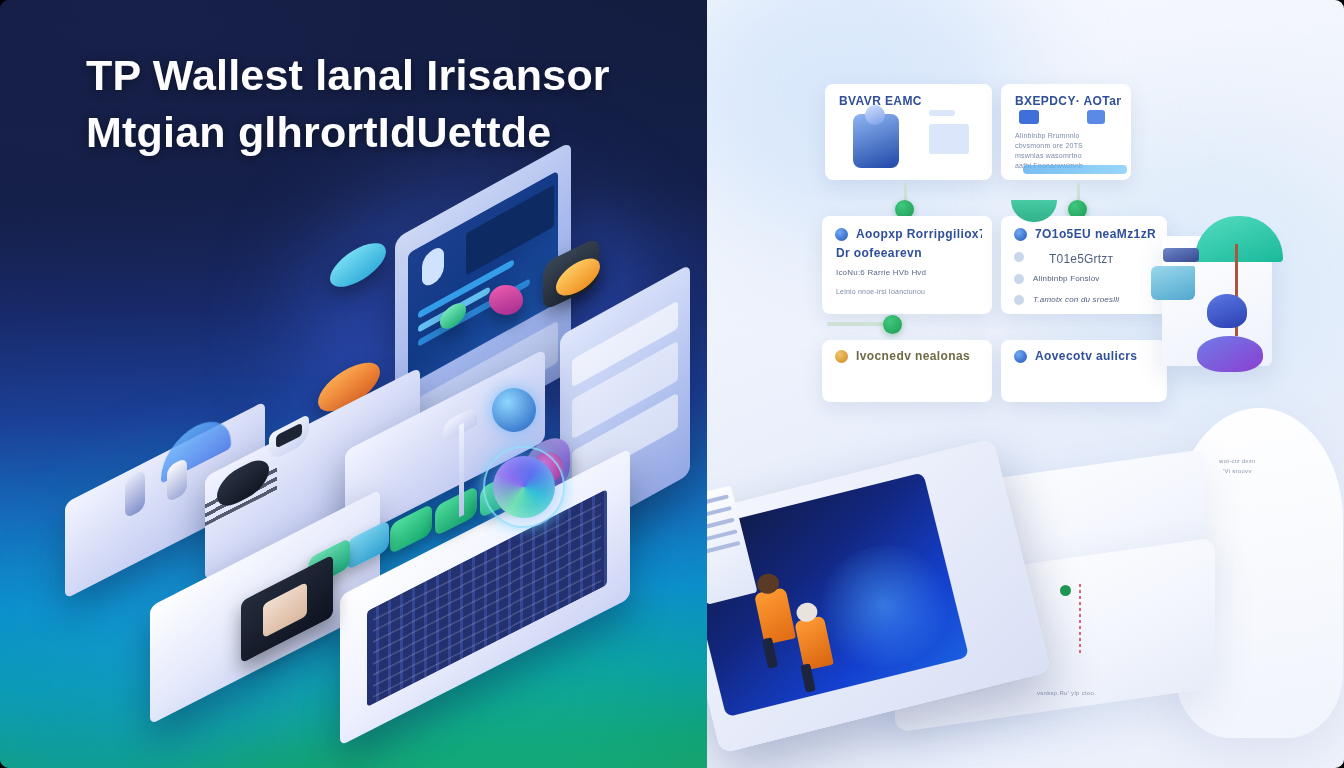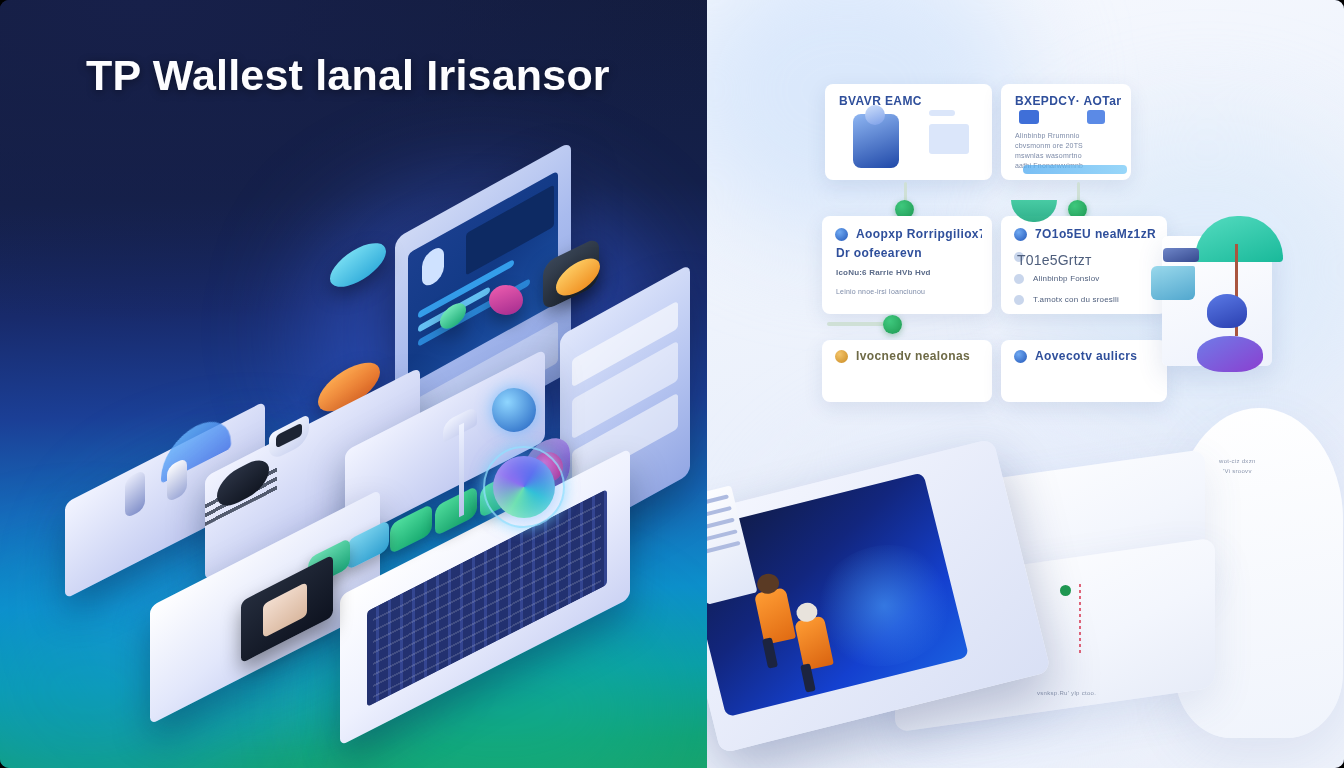--- a/index.html
+++ b/index.html
@@ -372,20 +372,21 @@
 <div class="stage">
 
   <div class="left-panel">
     <div class="lp-glow g1"></div>
     <div class="lp-glow g2"></div>
     <div class="lp-glow g3"></div>
     <div class="lp-glow g4"></div>
 
     <div class="hero-head">
       <span>TP Wallest lanal Irisansor</span>
+      <span class="l2">Mtgian glhrortIdUettde</span>
     </div>
 
     <div class="iso-tablet">
       <div class="scr">
         <div class="av"></div>
         <div class="blk"></div>
         <div class="bar b1"></div>
         <div class="bar b2"></div>
         <div class="bar b3"></div>
       </div>
@@ -469,34 +470,34 @@
 
     <div class="connector" style="left:197px;top:182px;width:3px;height:26px;"></div>
     <div class="connector" style="left:370px;top:182px;width:3px;height:26px;"></div>
     <div class="dot-green" style="left:188px;top:200px;"></div>
     <div class="dot-green" style="left:361px;top:200px;"></div>
 
     <div class="mockcard mc-3">
       <div class="mc-icon" style="top:12px;"></div>
       <div class="mc-title" style="left:34px;top:11px;">Aoopxp  Rorripgiliox7</div>
       <div class="mc-title" style="left:14px;top:30px;">Dr oofeearevn</div>
-      <div class="mc-row" style="top:52px;font-size:8px;color:#5a6a88;font-weight:bold;">IcoNu:6  Rarrie HVb Hvd</div>
+      <div class="mc-row" style="top:52px;font-size:8px;color:#5a6a88;">IcoNu:6  Rarrie HVb Hvd</div>
       <div class="mc-row" style="top:72px;">Leinio nnoe-irsi Ioanciunou</div>
     </div>
 
     <div class="mockcard mc-4">
       <div class="teal-arc" style="left:10px;top:-16px;"></div>
       <div class="mc-icon" style="top:12px;"></div>
       <div class="mc-title" style="left:34px;top:11px;">7O1o5EU neaMz1zR</div>
       <div class="mc-icon" style="top:36px;width:10px;height:10px;background:#c9d6ec;"></div>
-      <div class="mc-row" style="left:16px;top:36px;font-size:14px;color:#4e5e7c;">T01e5Grtzт</div>
+      <div class="mc-row" style="left:48px;top:36px;font-size:12px;color:#4e5e7c;">T01e5Grtzт</div>
       <div class="mc-icon" style="top:58px;width:10px;height:10px;background:#c9d6ec;"></div>
       <div class="mc-row" style="left:32px;top:58px;font-size:8px;color:#4e5e7c;">Alinbinbp Fonslov</div>
       <div class="mc-icon" style="top:79px;width:10px;height:10px;background:#c9d6ec;"></div>
-      <div class="mc-row" style="left:32px;top:79px;font-size:8px;color:#4e5e7c;">T.amotx con du sroeslli</div>
+      <div class="mc-row" style="left:32px;top:79px;font-size:8px;color:#4e5e7c;font-style:italic;">T.amotx con du sroeslli</div>
     </div>
 
     <div class="connector" style="left:120px;top:322px;width:66px;height:4px;"></div>
     <div class="dot-green" style="left:176px;top:315px;"></div>
 
     <div class="mockcard mc-5">
       <div class="mc-icon" style="top:10px;background:radial-gradient(circle at 35% 32%,#f3c46a,#c98a22);"></div>
       <div class="mc-title" style="left:34px;top:9px;color:#6e6a46;">Ivocnedv nealonas</div>
     </div>
     <div class="mockcard mc-6">

